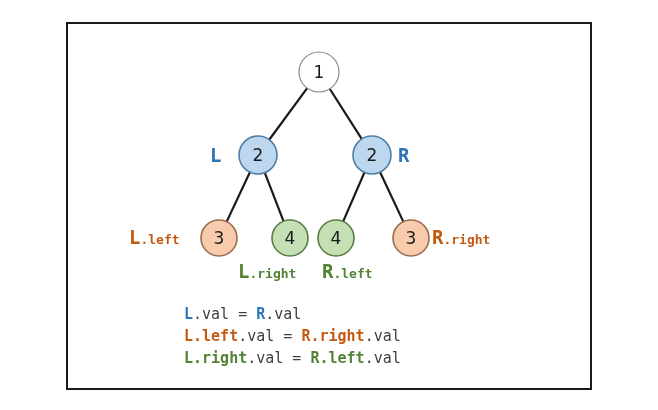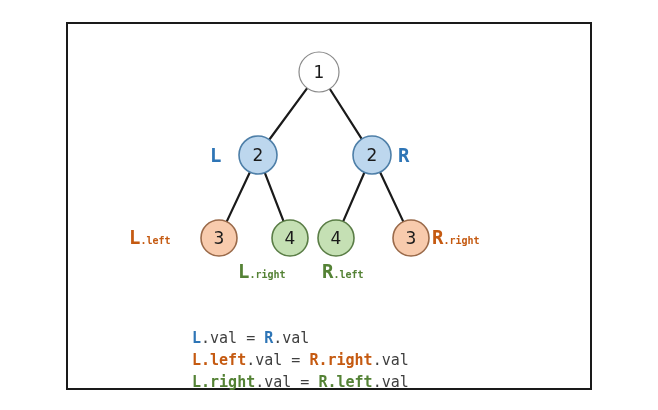--- a/index.html
+++ b/index.html
@@ -45,32 +45,31 @@
     position: absolute;
     font-family: "DejaVu Sans Mono", monospace;
     font-weight: bold;
     white-space: nowrap;
     line-height: 1;
   }
   .tag-big {
     font-size: 19px;
   }
   .tag-small {
-    font-size: 10px;
+    font-size: 13px;
   }
   #eq-block {
     position: absolute;
-    left: 192px;
+    left: 184px;
     top: 303px;
     font-family: "DejaVu Sans Mono", monospace;
     font-size: 15px;
     line-height: 22px;
     color: #3f3f3f;
     white-space: pre;
-    margin-top: 24px;
   }
   #eq-block .eq-line { display: block; }
   .b { font-weight: bold; }
 </style>
 </head>
 <body>
 
 <div id="canvas">
 
   <div id="figure-frame"></div>

